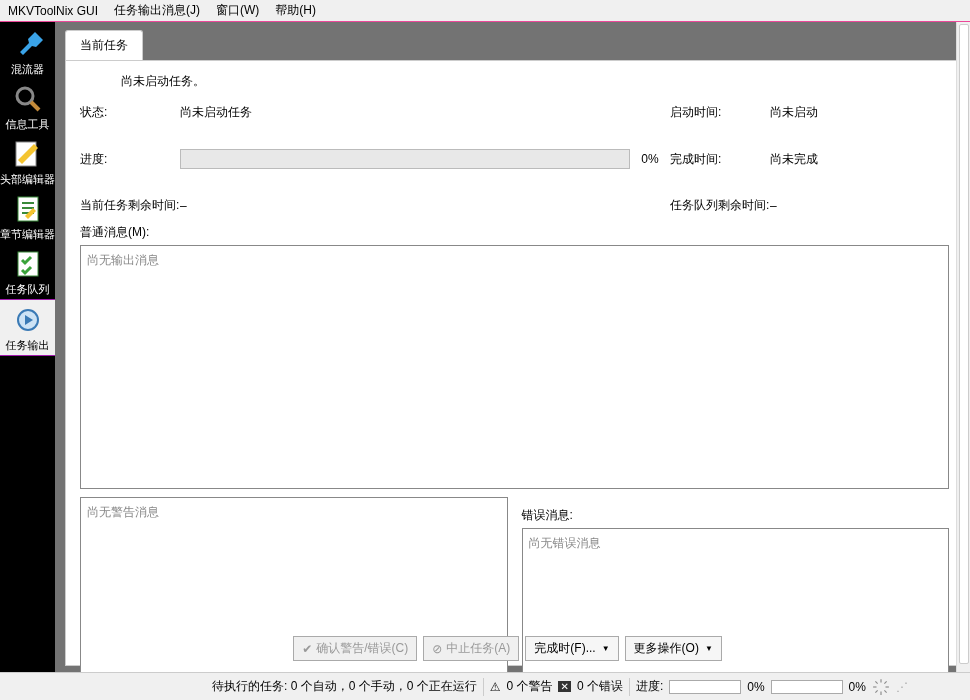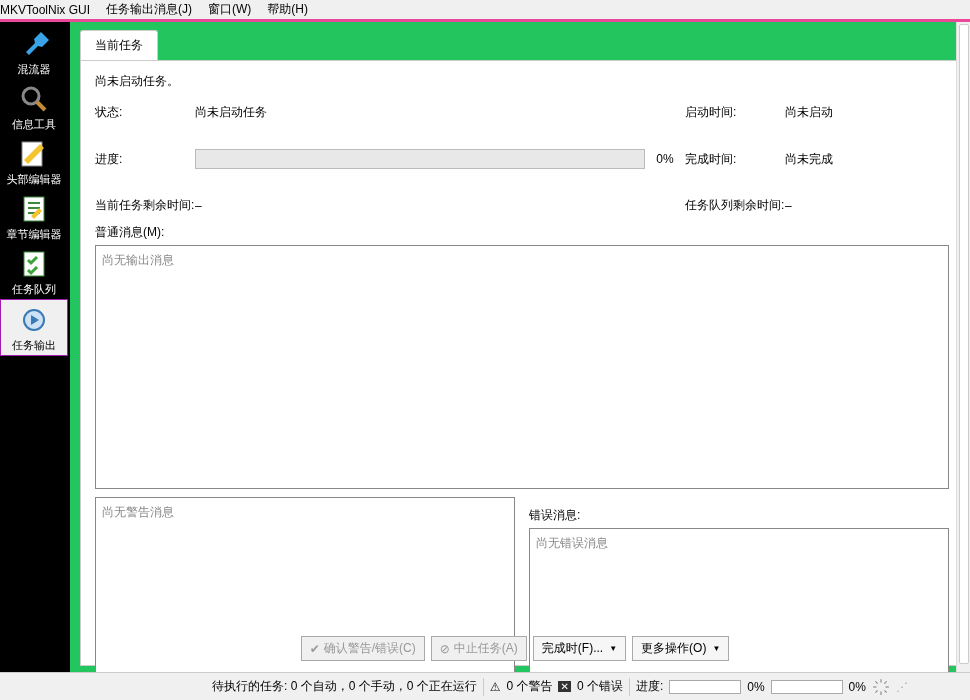--- a/index.html
+++ b/index.html
@@ -1,30 +1,30 @@
 <!DOCTYPE html>
 <html><head>
 <meta charset="utf-8">
 <style>
 * { box-sizing: border-box; margin: 0; padding: 0; font-family: "Microsoft YaHei", sans-serif; font-size: 12px; }
 body { width: 970px; height: 700px; background: #fff; overflow: hidden; position: relative; }
-.menubar { height: 22px; background: #f0f0f0; display: flex; align-items: center; gap: 16px; border-bottom: 3px solid #ec4899; }
+.menubar { height: 22px; background: #f0f0f0; display: flex; align-items: center; padding-left: 8px; gap: 16px; border-bottom: 1px solid #ec4899; }
 .menubar span { cursor: pointer; }
 .main-area { display: flex; height: 650px; }
-.sidebar { width: 70px; background: #000; display: flex; flex-direction: column; padding-top: 2px; }
+.sidebar { width: 55px; background: #000; display: flex; flex-direction: column; align-items: center; padding-top: 2px; }
 .sidebar-item { width: 68px; display: flex; flex-direction: column; align-items: center; padding: 4px 0 2px 0; cursor: pointer; }
 .sidebar-item.selected { background: #f0f0f0; border: 1px solid #a21caf; }
 .sidebar-item .icon { width: 32px; height: 32px; display: flex; align-items: center; justify-content: center; }
 .sidebar-item .label { color: #fff; font-size: 11px; margin-top: 2px; text-align: center; }
 .sidebar-item.selected .label { color: #000; }
-.content { flex: 1; background: #22c55e; position: relative; padding: 8px 6px 0 10px; }
+.content { flex: 1; background: #737373; position: relative; padding: 8px 6px 0 10px; }
 .tab-header { display: flex; }
 .tab { background: #fff; padding: 6px 14px; border: 1px solid #ccc; border-bottom: none; border-radius: 3px 3px 0 0; cursor: pointer; }
 .tab-body { background: #fff; border: 1px solid #ccc; padding: 12px 14px; height: 606px; position: relative; }
-.no-task { margin-bottom: 14px; }
+.no-task { margin-bottom: 14px; margin-left: 41px; }
 .info-grid { display: grid; grid-template-columns: 100px 450px 40px 100px 100px; row-gap: 28px; align-items: center; }
 .progress-bar { height: 20px; background: #e8e8e8; border: 1px solid #bbb; }
 .msg-label { margin-top: 10px; margin-bottom: 4px; }
 .msg-box { width: 100%; height: 244px; border: 1px solid #888; padding: 6px; color: #888; background: #fff; resize: none; overflow: auto; }
 .two-col { display: flex; gap: 14px; margin-top: 8px; }
 .two-col > div { flex: 1; }
 .msg-box2 { width: 100%; height: 192px; border: 1px solid #888; padding: 6px; color: #888; background: #fff; resize: none; overflow: auto; }
 .bottom-buttons { position: absolute; bottom: 4px; left: 0; right: 14px; display: flex; justify-content: center; gap: 6px; align-items: center; }
 .btn { padding: 3px 8px; border: 1px solid #aaa; background: #f6f6f6; cursor: pointer; display: flex; align-items: center; gap: 4px; }
 .btn.disabled { color: #999; cursor: default; background: #f0f0f0; }

